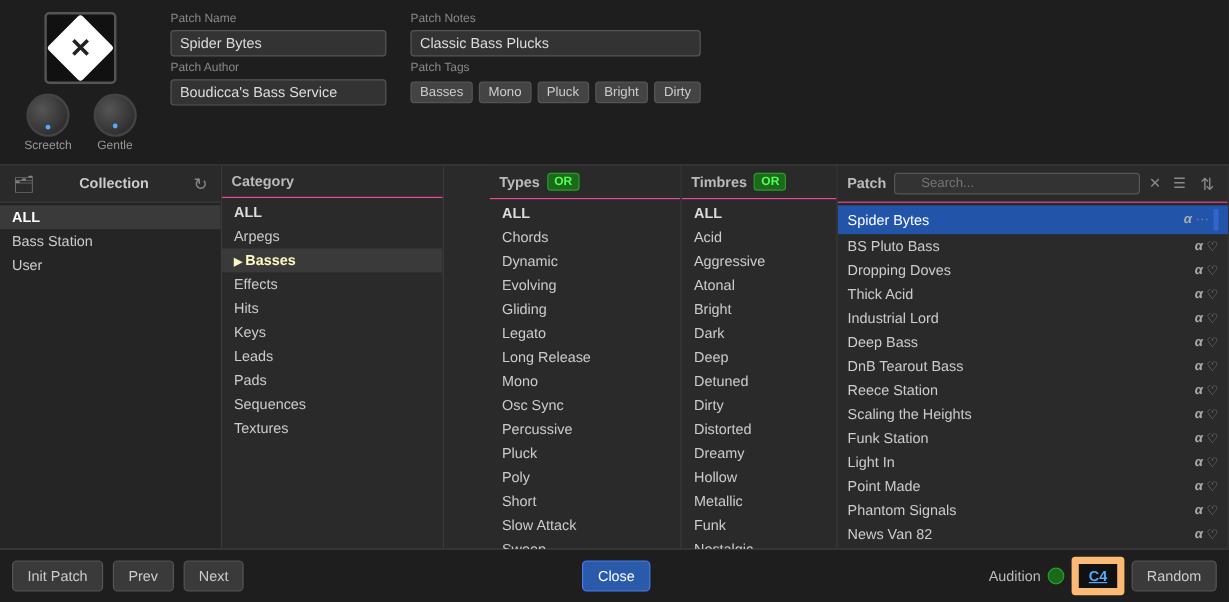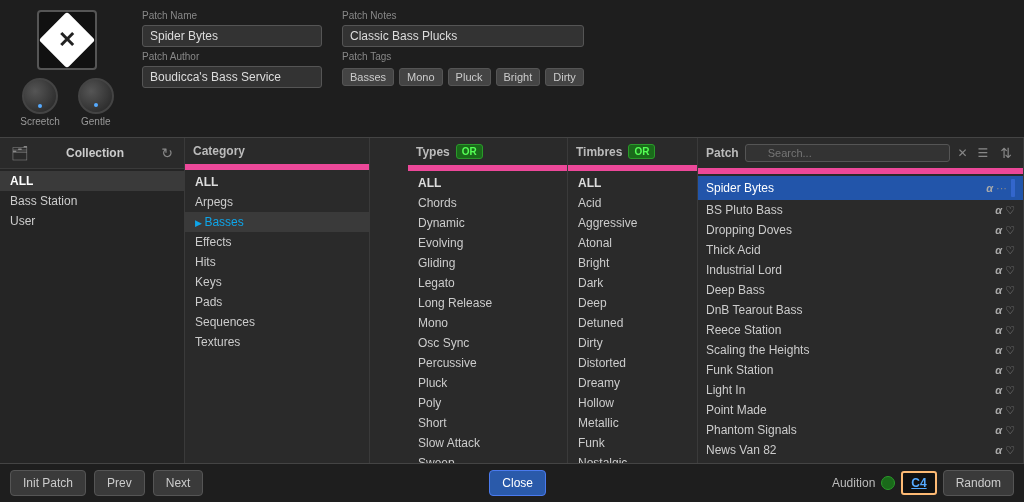--- a/index.html
+++ b/index.html
@@ -210,42 +210,42 @@
     .col-panel {
       display: flex;
       flex-direction: column;
       border-right: 1px solid #3a3a3a;
       overflow: hidden;
     }
 
     .col-header {
       padding: 6px 8px;
       background: #2a2a2a;
-      border-bottom: 6px solid #ec4899;
+      border-bottom: 1px solid #ec4899;
       font-size: 12px;
       color: #bbb;
       font-weight: bold;
       display: flex;
       align-items: center;
       gap: 6px;
     }
 
     .col-items {
       flex: 1;
       overflow-y: auto;
       padding: 2px 0;
     }
 
     .col-item {
       padding: 3px 10px;
       cursor: pointer;
       color: #ccc;
       font-size: 12px;
     }
-    .col-item.selected { background: #3a3a3a; color: #0ea5e9; font-weight: normal; }
+    .col-item.selected { background: #3a3a3a; color: #fef9c3; font-weight: bold; }
     .col-item.bold { font-weight: bold; color: #ddd; }
 
     .toggle-or {
       display: inline-flex;
       align-items: center;
       background: #1a6a1a;
       border: 1px solid #2a9a2a;
       border-radius: 3px;
       padding: 1px 5px;
       font-size: 10px;
@@ -329,21 +329,21 @@
     .audition-group {
       display: flex;
       align-items: center;
       gap: 6px;
     }
 
     .audition-label { color: #bbb; font-size: 12px; }
 
     .note-display {
       background: #111;
-      border: 2px solid #fdba74;
+      border: 6px solid #fdba74;
       border-radius: 3px;
       padding: 3px 8px;
       font-size: 12px;
       color: #5af;
       font-weight: bold;
       text-decoration: underline;
     }
 
     
     ::-webkit-scrollbar { width: 6px; }
@@ -420,20 +420,21 @@
       <span>Category</span>
     </div>
     <div class="col-items">
 
     <div class="col-item bold">ALL</div>
         <div class="col-item">Arpegs</div>
         <div class="col-item selected"><span style="font-size: 9px;">▶ </span>Basses</div>
         <div class="col-item">Effects</div>
         <div class="col-item">Hits</div>
         <div class="col-item">Keys</div>
+        <div class="col-item">Leads</div>
         <div class="col-item">Pads</div>
         <div class="col-item">Sequences</div>
         <div class="col-item">Textures</div>
       </div>
   </div>
 
   <div class="col-panel col-types">
     <div class="col-header">
       <span>Types</span>
       <span class="toggle-or">OR</span>

